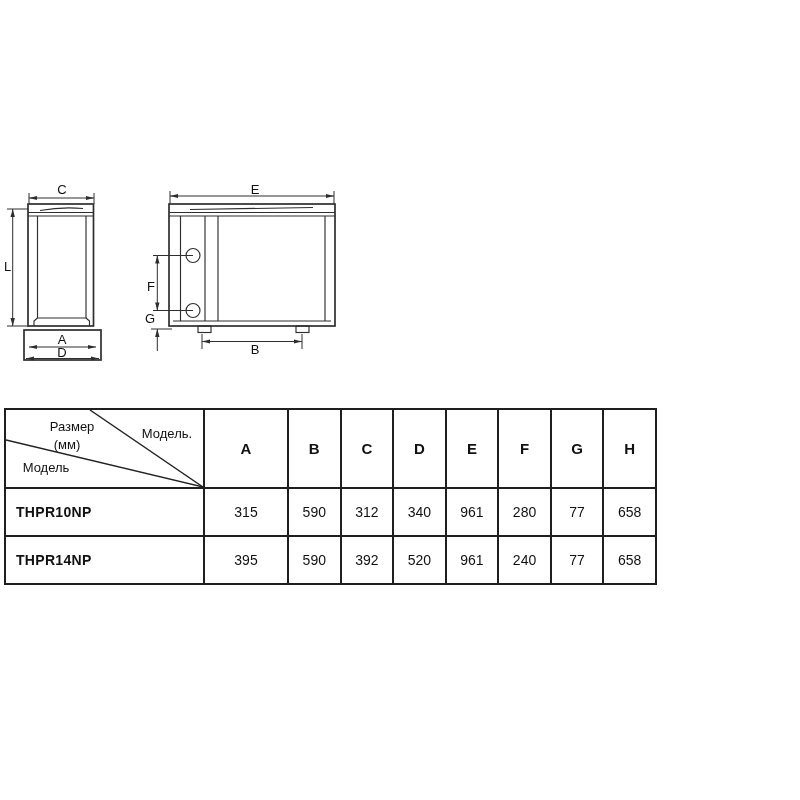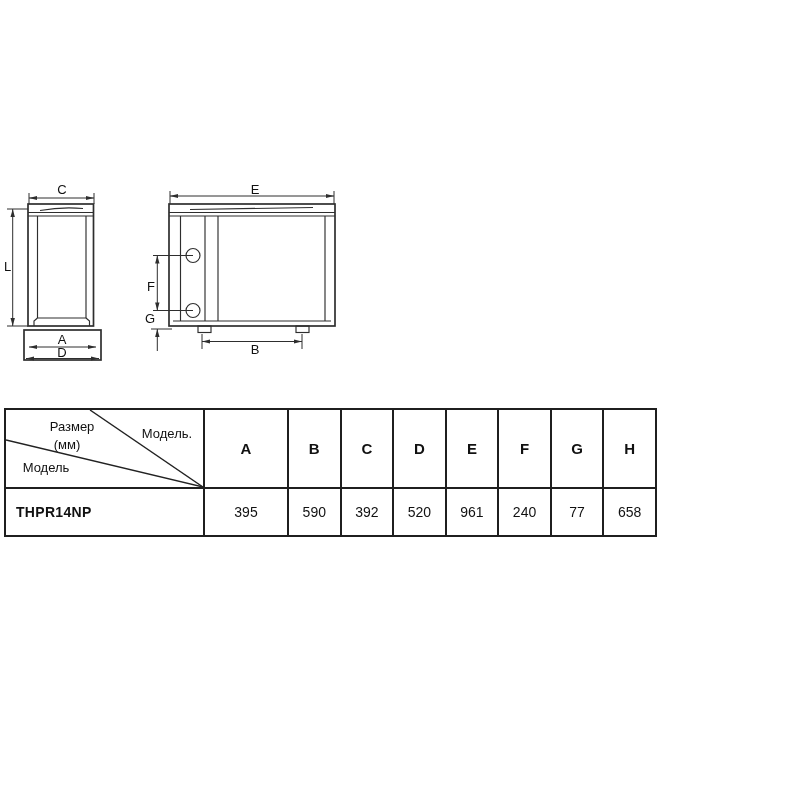--- a/index.html
+++ b/index.html
@@ -189,20 +189,31 @@
         <th class="dim">C</th>
         <th class="dim">D</th>
         <th class="dim">E</th>
         <th class="dim">F</th>
         <th class="dim">G</th>
         <th class="dim">H</th>
       </tr>
     </thead>
     <tbody>
       <tr>
+        <td class="model">THPR10NP</td>
+        <td class="val">315</td>
+        <td class="val">590</td>
+        <td class="val">312</td>
+        <td class="val">340</td>
+        <td class="val">961</td>
+        <td class="val">280</td>
+        <td class="val">77</td>
+        <td class="val">658</td>
+      </tr>
+      <tr>
         <td class="model">THPR14NP</td>
         <td class="val">395</td>
         <td class="val">590</td>
         <td class="val">392</td>
         <td class="val">520</td>
         <td class="val">961</td>
         <td class="val">240</td>
         <td class="val">77</td>
         <td class="val">658</td>
       </tr>

